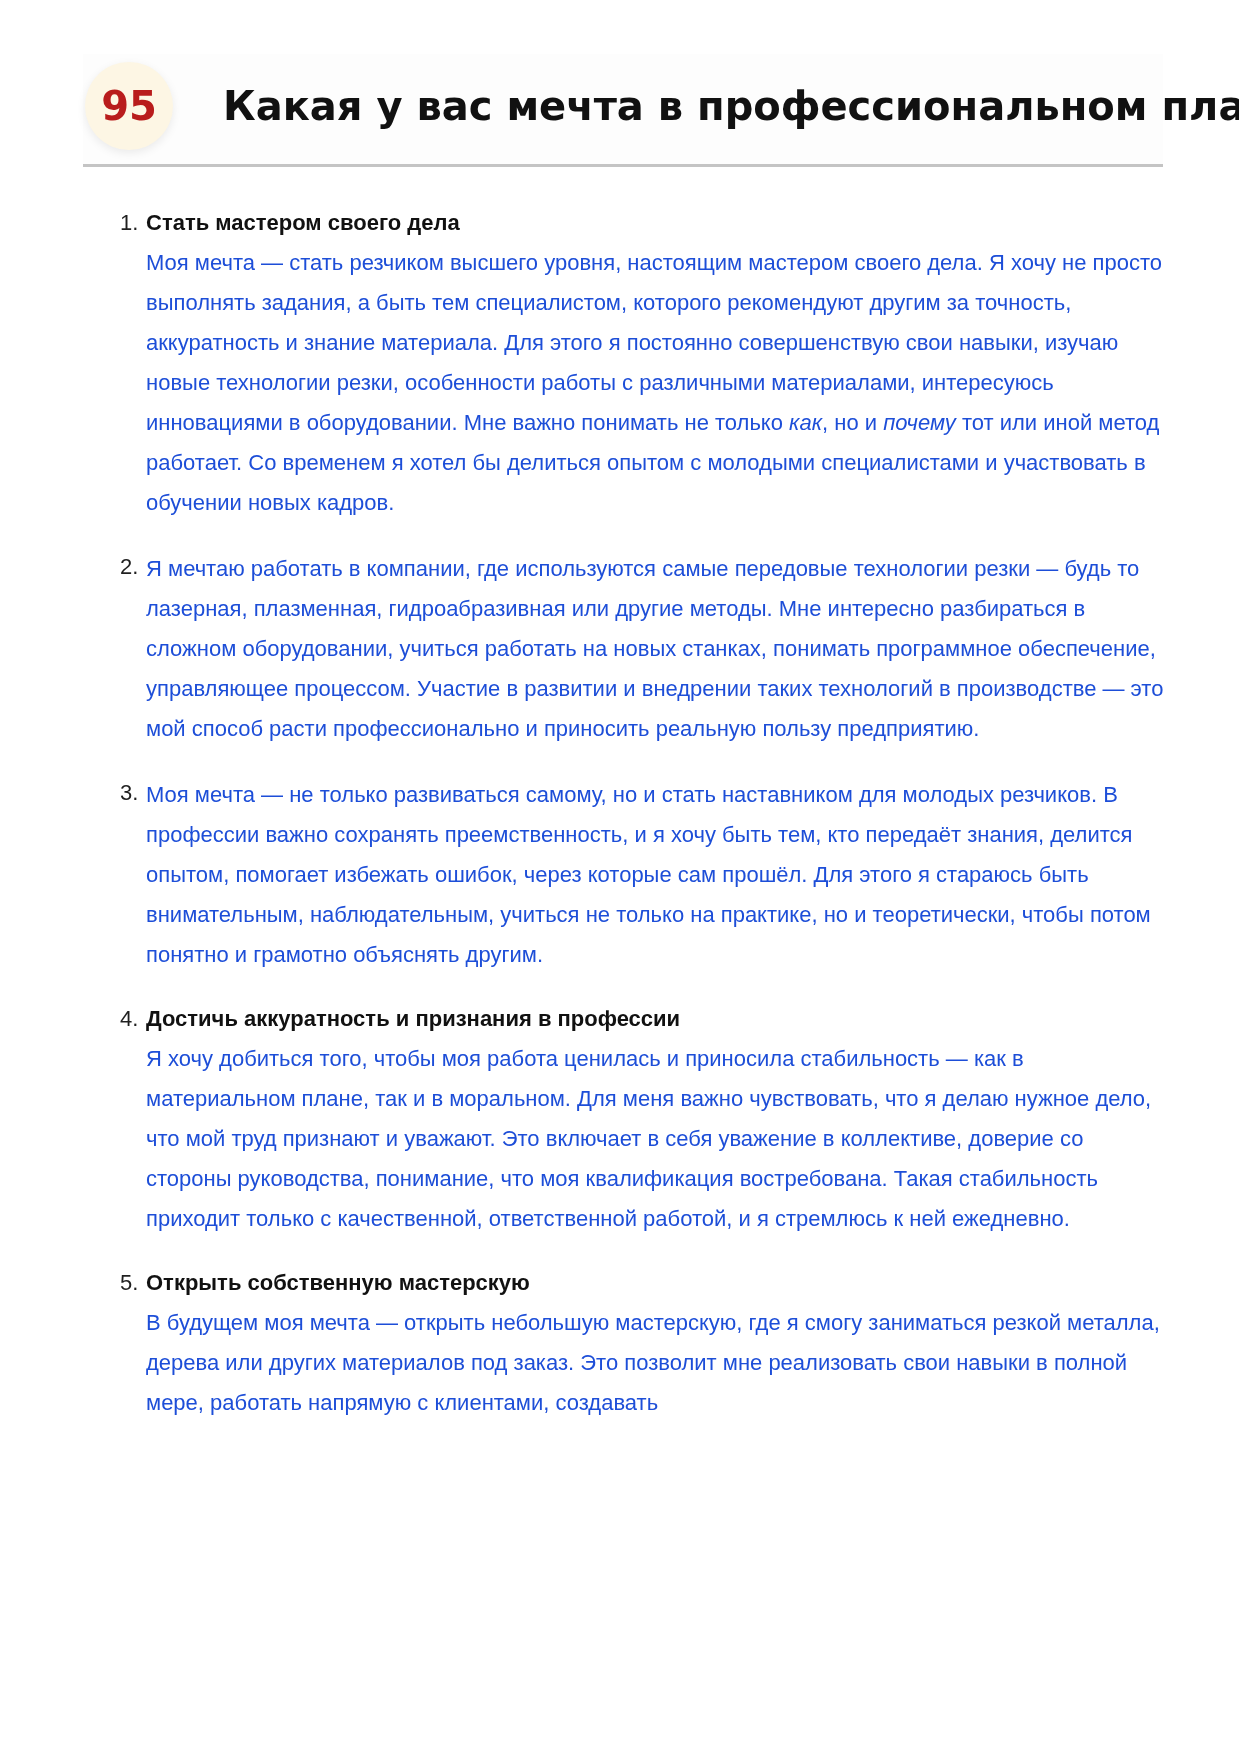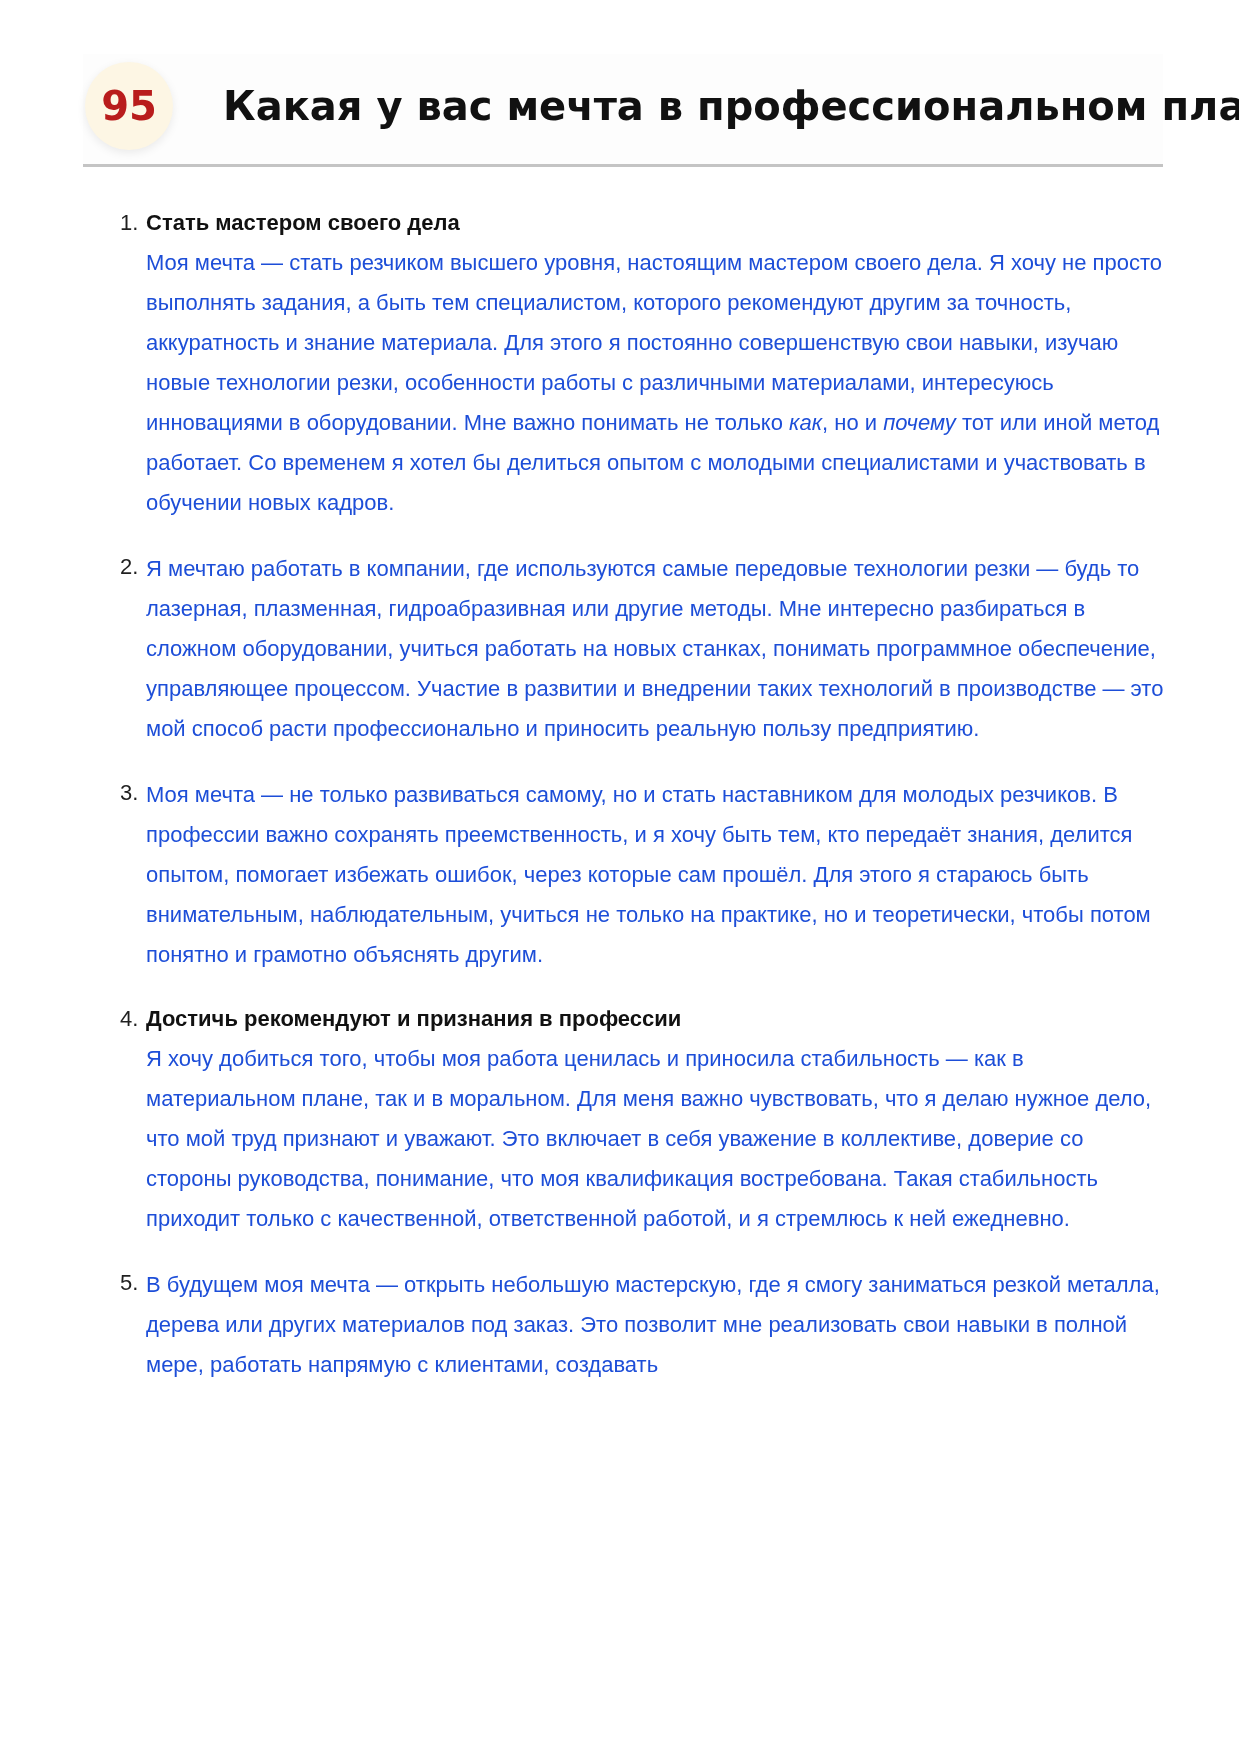--- a/index.html
+++ b/index.html
@@ -113,20 +113,21 @@
   <li class="item">
     <span class="item-num">2.</span>
     <span class="item-text">Я мечтаю работать в компании, где используются самые передовые технологии резки — будь то лазерная, плазменная, гидроабразивная или другие методы. Мне интересно разбираться в сложном оборудовании, учиться работать на новых станках, понимать программное обеспечение, управляющее процессом. Участие в развитии и внедрении таких технологий в производстве — это мой способ расти профессионально и приносить реальную пользу предприятию.</span>
   </li>
   <li class="item">
     <span class="item-num">3.</span>
     <span class="item-text">Моя мечта — не только развиваться самому, но и стать наставником для молодых резчиков. В профессии важно сохранять преемственность, и я хочу быть тем, кто передаёт знания, делится опытом, помогает избежать ошибок, через которые сам прошёл. Для этого я стараюсь быть внимательным, наблюдательным, учиться не только на практике, но и теоретически, чтобы потом понятно и грамотно объяснять другим.</span>
   </li>
   <li class="item">
     <span class="item-num">4.</span>
-    <span class="item-title">Достичь рекомендуют и признания в профессии</span>
+    <span class="item-title">Достичь аккуратность и признания в профессии</span>
     <span class="item-text">Я хочу добиться того, чтобы моя работа ценилась и приносила стабильность — как в материальном плане, так и в моральном. Для меня важно чувствовать, что я делаю нужное дело, что мой труд признают и уважают. Это включает в себя уважение в коллективе, доверие со стороны руководства, понимание, что моя квалификация востребована. Такая стабильность приходит только с качественной, ответственной работой, и я стремлюсь к ней ежедневно.</span>
   </li>
   <li class="item">
     <span class="item-num">5.</span>
+    <span class="item-title">Открыть собственную мастерскую</span>
     <span class="item-text">В будущем моя мечта — открыть небольшую мастерскую, где я смогу заниматься резкой металла, дерева или других материалов под заказ. Это позволит мне реализовать свои навыки в полной мере, работать напрямую с клиентами, создавать</span>
   </li>
 </ol>
 
 </body></html>

